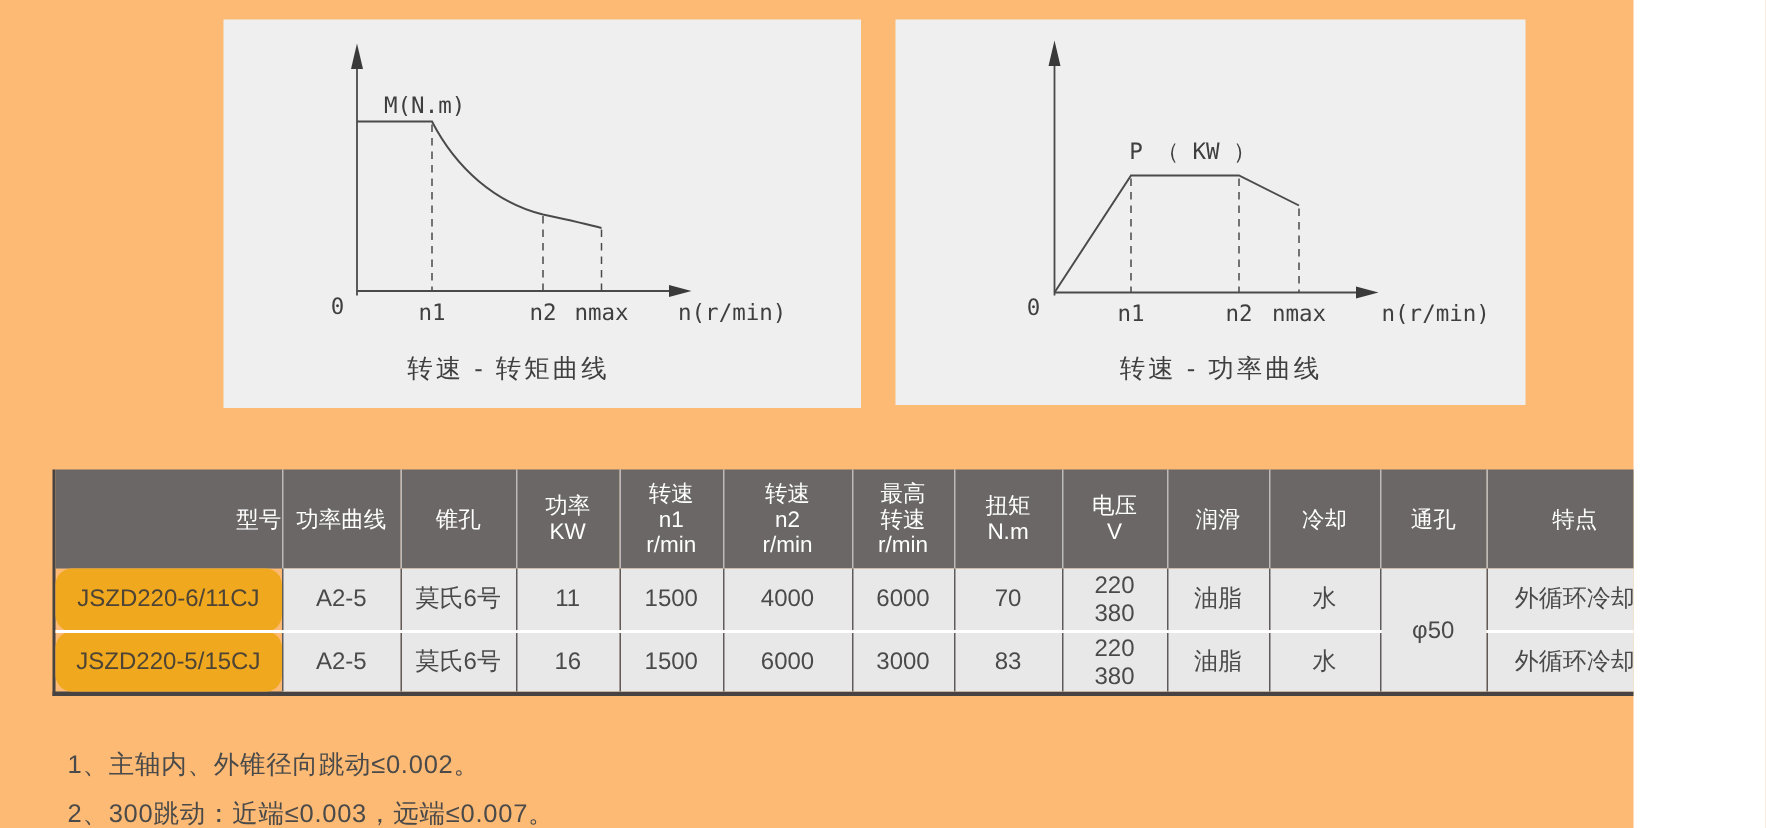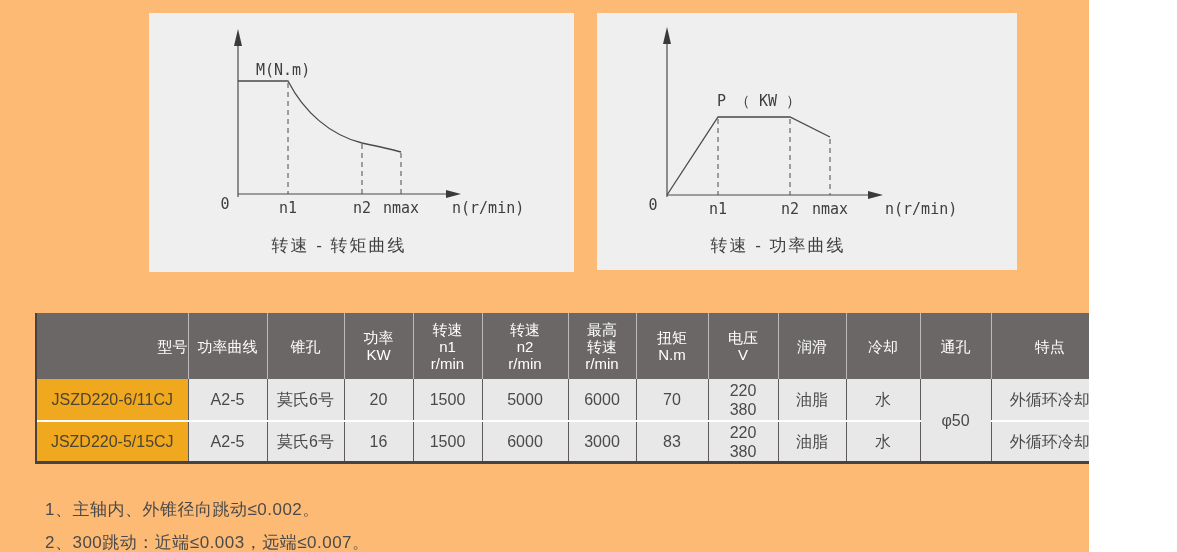--- a/index.html
+++ b/index.html
@@ -58,21 +58,21 @@
   table.spec td {
     background: #e9e8e8;
     color: #4a4a4a;
     font-size: 16px;
     line-height: 19px;
     text-align: center;
     vertical-align: middle;
     white-space: pre-line;
     border-left: 1px solid #5f5b5b;
   }
-  table.spec td:first-child { border-left: none; }
+  table.spec td:first-child { border-left: none; border-radius: 11px; }
   table.spec tr.r1 td { height: 42px; }
   table.spec tr.r2 td { height: 40px; border-top: 2px solid #ffffff; }
   table.spec td.model {
     background: #f0a81e;
     color: #4d4435;
   }
   .note {
     position: absolute;
     left: 45px;
     color: #4a4a4a;
@@ -103,21 +103,21 @@
       <text class="axis-text" x="107" y="62">M(N.m)</text>
       <text class="axis-text" x="76" y="196" text-anchor="middle">0</text>
       <text class="axis-text" x="139" y="200" text-anchor="middle">n1</text>
       <text class="axis-text" x="213" y="200" text-anchor="middle">n2</text>
       <text class="axis-text" x="252" y="200" text-anchor="middle">nmax</text>
       <text class="axis-text" x="303" y="200">n(r/min)</text>
       <text class="chart-caption" x="190" y="238" text-anchor="middle">转速 - 转矩曲线</text>
     </svg>
   </div>
 
-  <div class="chart-panel" style="left:597px; top:13px; width:420px; height:257px;">
+  <div class="chart-panel" style="left:597px; top:13px; width:420px; height:257px;padding-left:36px;">
     <svg width="420" height="257" viewBox="0 0 420 257">
       <g stroke="#4a4a4a" stroke-width="1.2">
         <line x1="70" y1="184" x2="70" y2="26"></line>
         <line x1="70" y1="182" x2="273" y2="182"></line>
       </g>
       <polygon points="66,31 74,31 70,14" fill="#3a3a3a"></polygon>
       <polygon points="271,178 271,186 286,182" fill="#3a3a3a"></polygon>
       <path d="M70,182 L121,104 L193,104 L233,124" fill="none" stroke="#4a4a4a" stroke-width="1.3"></path>
       <g stroke="#4a4a4a" stroke-width="1" stroke-dasharray="5,4">
         <line x1="121" y1="106" x2="121" y2="182"></line>
@@ -175,23 +175,23 @@
           <th>冷却</th>
           <th>通孔</th>
           <th>特点</th>
         </tr>
       </thead>
       <tbody>
         <tr class="r1">
           <td class="model">JSZD220-6/11CJ</td>
           <td>A2-5</td>
           <td>莫氏6号</td>
-          <td>20</td>
+          <td>11</td>
           <td>1500</td>
-          <td>5000</td>
+          <td>4000</td>
           <td>6000</td>
           <td>70</td>
           <td>220
 380</td>
           <td>油脂</td>
           <td>水</td>
           <td rowspan="2">φ50</td>
           <td>外循环冷却</td>
         </tr>
         <tr class="r2">

